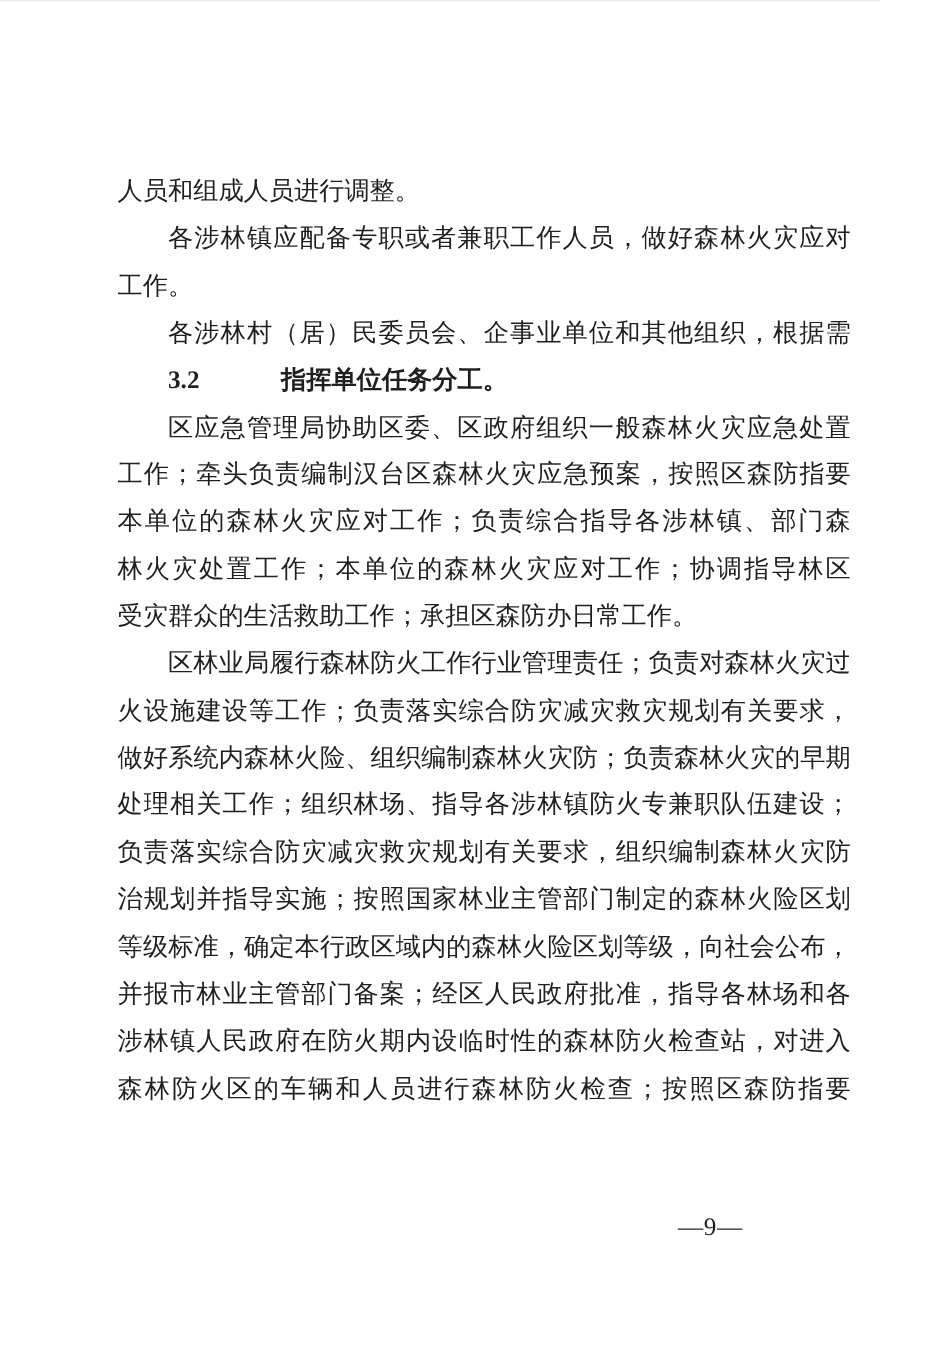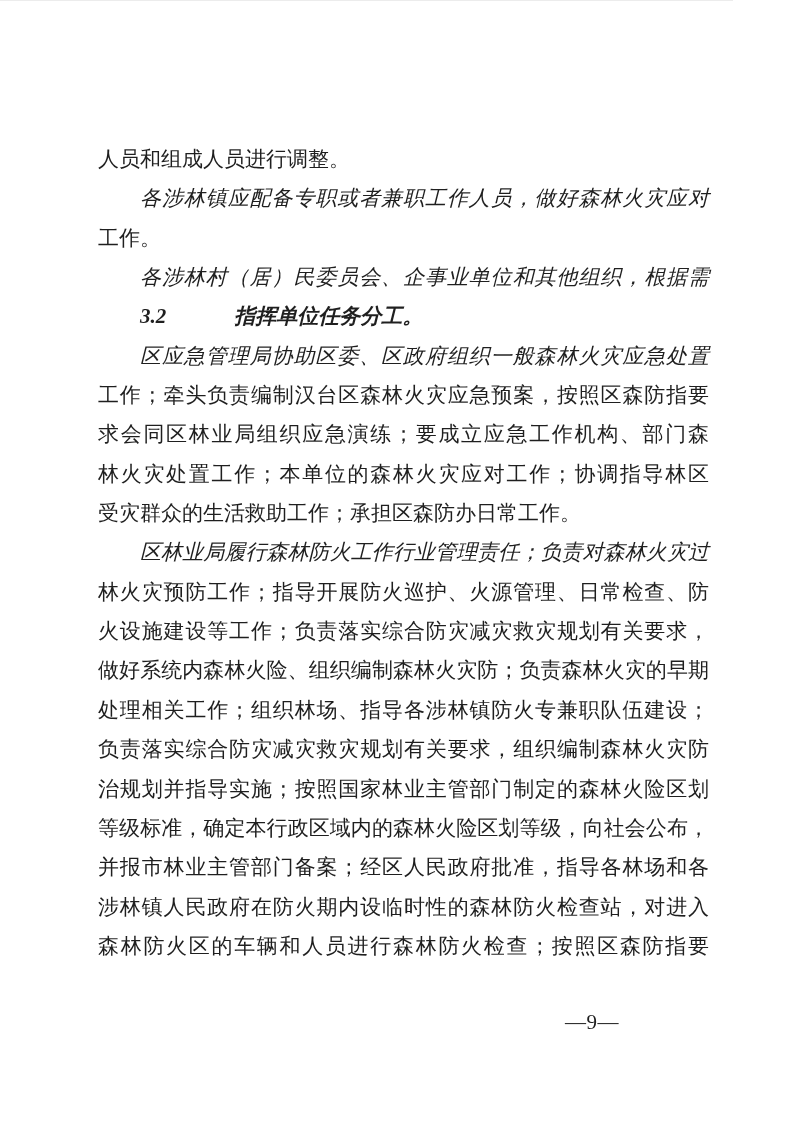--- a/index.html
+++ b/index.html
@@ -29,21 +29,20 @@
     line-height: 39.35px;
     text-align: justify;
     text-justify: inter-character;
     overflow: visible;
   }
   .line.fill {
     text-align-last: justify;
   }
   .line.ind {
     text-indent: 42px;
-    font-style: italic;
   }
   .line.bold {
     font-weight: bold;
   }
   .sec-num {
     font-weight: bold;
     margin-right: 68px;
   }
   .page-num {
     position: absolute;
@@ -60,25 +59,24 @@
 
 <div class="page">
   <div class="content">
       <div class="line">人员和组成人员进行调整。</div>
       <div class="line fill ind">各涉林镇应配备专职或者兼职工作人员，做好森林火灾应对</div>
       <div class="line">工作。</div>
       <div class="line fill ind">各涉林村（居）民委员会、企事业单位和其他组织，根据需</div>
       <div class="line ind bold"><span class="sec-num">3.2</span><span>指挥单位任务分工。</span></div>
       <div class="line fill ind">区应急管理局协助区委、区政府组织一般森林火灾应急处置</div>
       <div class="line fill">工作；牵头负责编制汉台区森林火灾应急预案，按照区森防指要</div>
-      <div class="line fill">求会同区林业局组织应急演练；要成立应急工作机构、部门森</div>
+      <div class="line fill">本单位的森林火灾应对工作；负责综合指导各涉林镇、部门森</div>
       <div class="line fill">林火灾处置工作；本单位的森林火灾应对工作；协调指导林区</div>
       <div class="line">受灾群众的生活救助工作；承担区森防办日常工作。</div>
       <div class="line fill ind">区林业局履行森林防火工作行业管理责任；负责对森林火灾过</div>
-      <div class="line fill">林火灾预防工作；指导开展防火巡护、火源管理、日常检查、防</div>
       <div class="line fill">火设施建设等工作；负责落实综合防灾减灾救灾规划有关要求，</div>
       <div class="line fill">做好系统内森林火险、组织编制森林火灾防；负责森林火灾的早期</div>
       <div class="line fill">处理相关工作；组织林场、指导各涉林镇防火专兼职队伍建设；</div>
       <div class="line fill">负责落实综合防灾减灾救灾规划有关要求，组织编制森林火灾防</div>
       <div class="line fill">治规划并指导实施；按照国家林业主管部门制定的森林火险区划</div>
       <div class="line fill">等级标准，确定本行政区域内的森林火险区划等级，向社会公布，</div>
       <div class="line fill">并报市林业主管部门备案；经区人民政府批准，指导各林场和各</div>
       <div class="line fill">涉林镇人民政府在防火期内设临时性的森林防火检查站，对进入</div>
       <div class="line fill">森林防火区的车辆和人员进行森林防火检查；按照区森防指要</div>
     </div>

